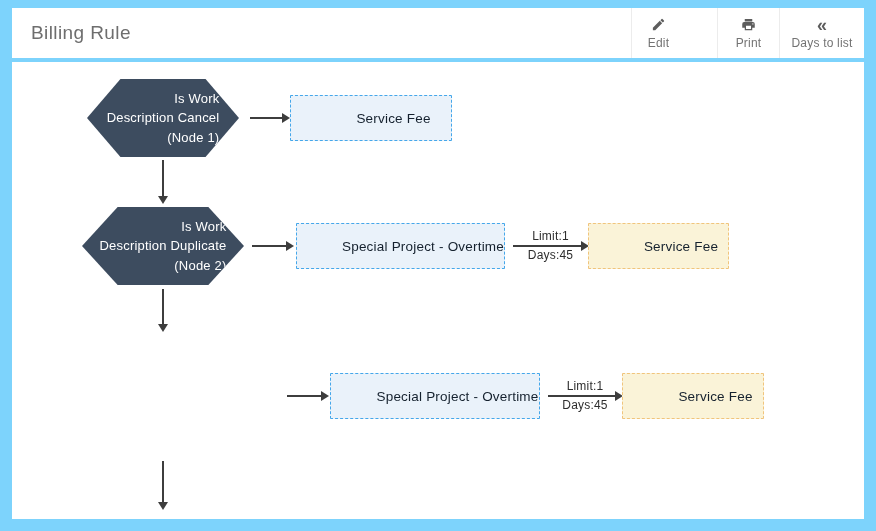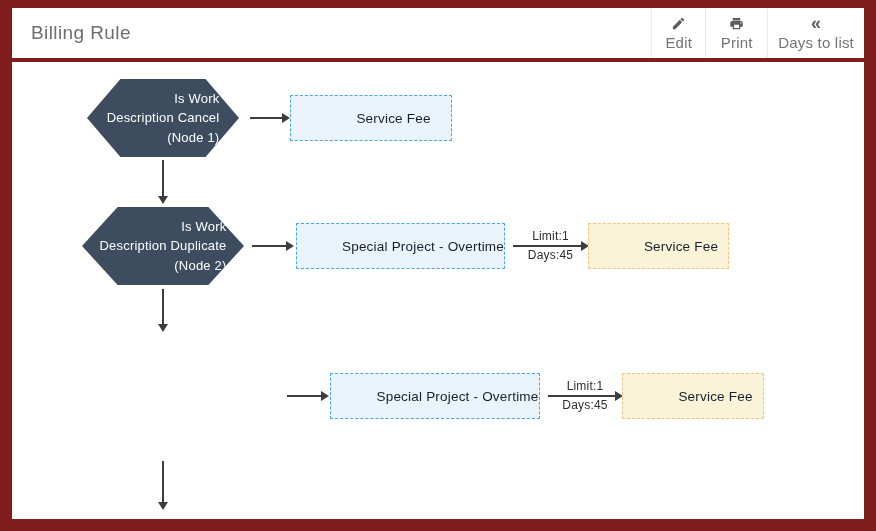--- a/index.html
+++ b/index.html
@@ -1,40 +1,40 @@
 <!DOCTYPE html>
 <html><head>
 <meta charset="utf-8">
 <style>
   * { margin:0; padding:0; box-sizing:border-box; }
   html,body { width:876px; height:531px; }
   body { font-family:"Liberation Sans", sans-serif; background:#f0f0f1; }
-  .page { position:relative; width:876px; height:531px; background:#7f1d1d; overflow:hidden; }
+  .page { position:relative; width:876px; height:531px; background:#7dd3fc; overflow:hidden; }
 
   
   .topbar {
     position:absolute; left:12px; top:8px; width:852px; height:50px;
     background:#ffffff; display:flex; align-items:center;
   }
   .page-title {
     padding-left:19px; font-size:19px; font-weight:500; color:#6e6e6e; letter-spacing:.4px;
   }
   .actions { margin-left:auto; height:100%; display:flex; }
   .action {
     height:100%; border:none; background:none; border-left:1px solid #ececec;
     display:flex; flex-direction:column; align-items:center; justify-content:center;
     gap:3px; cursor:pointer; padding:0 10px;
   }
   .action.edit { min-width:54px; }
-  .action.print { min-width:62px; }
+  .action.print { min-width:62px;margin-left:32px; }
   .action.back { min-width:85px; }
   .action .ico { height:16px; display:flex; align-items:center; justify-content:center; }
   .action .ico svg { width:15px; height:15px; fill:#5d5d5d; }
   .action .ico.chev { font-size:18px; line-height:14px; color:#5d5d5d; font-weight:700; }
-  .action-label { font-size:15px; color:#737373; letter-spacing:.2px; }
+  .action-label { font-size:12px; color:#737373; letter-spacing:.2px; }
 
   
   .canvas {
     position:absolute; left:12px; top:62px; width:852px; height:457px;
     background:#ffffff;
   }
 
   .hex {
     position:absolute; background:#3d4c5f; color:#ffffff;
     display:flex; align-items:center; justify-content:center; text-align:right;

